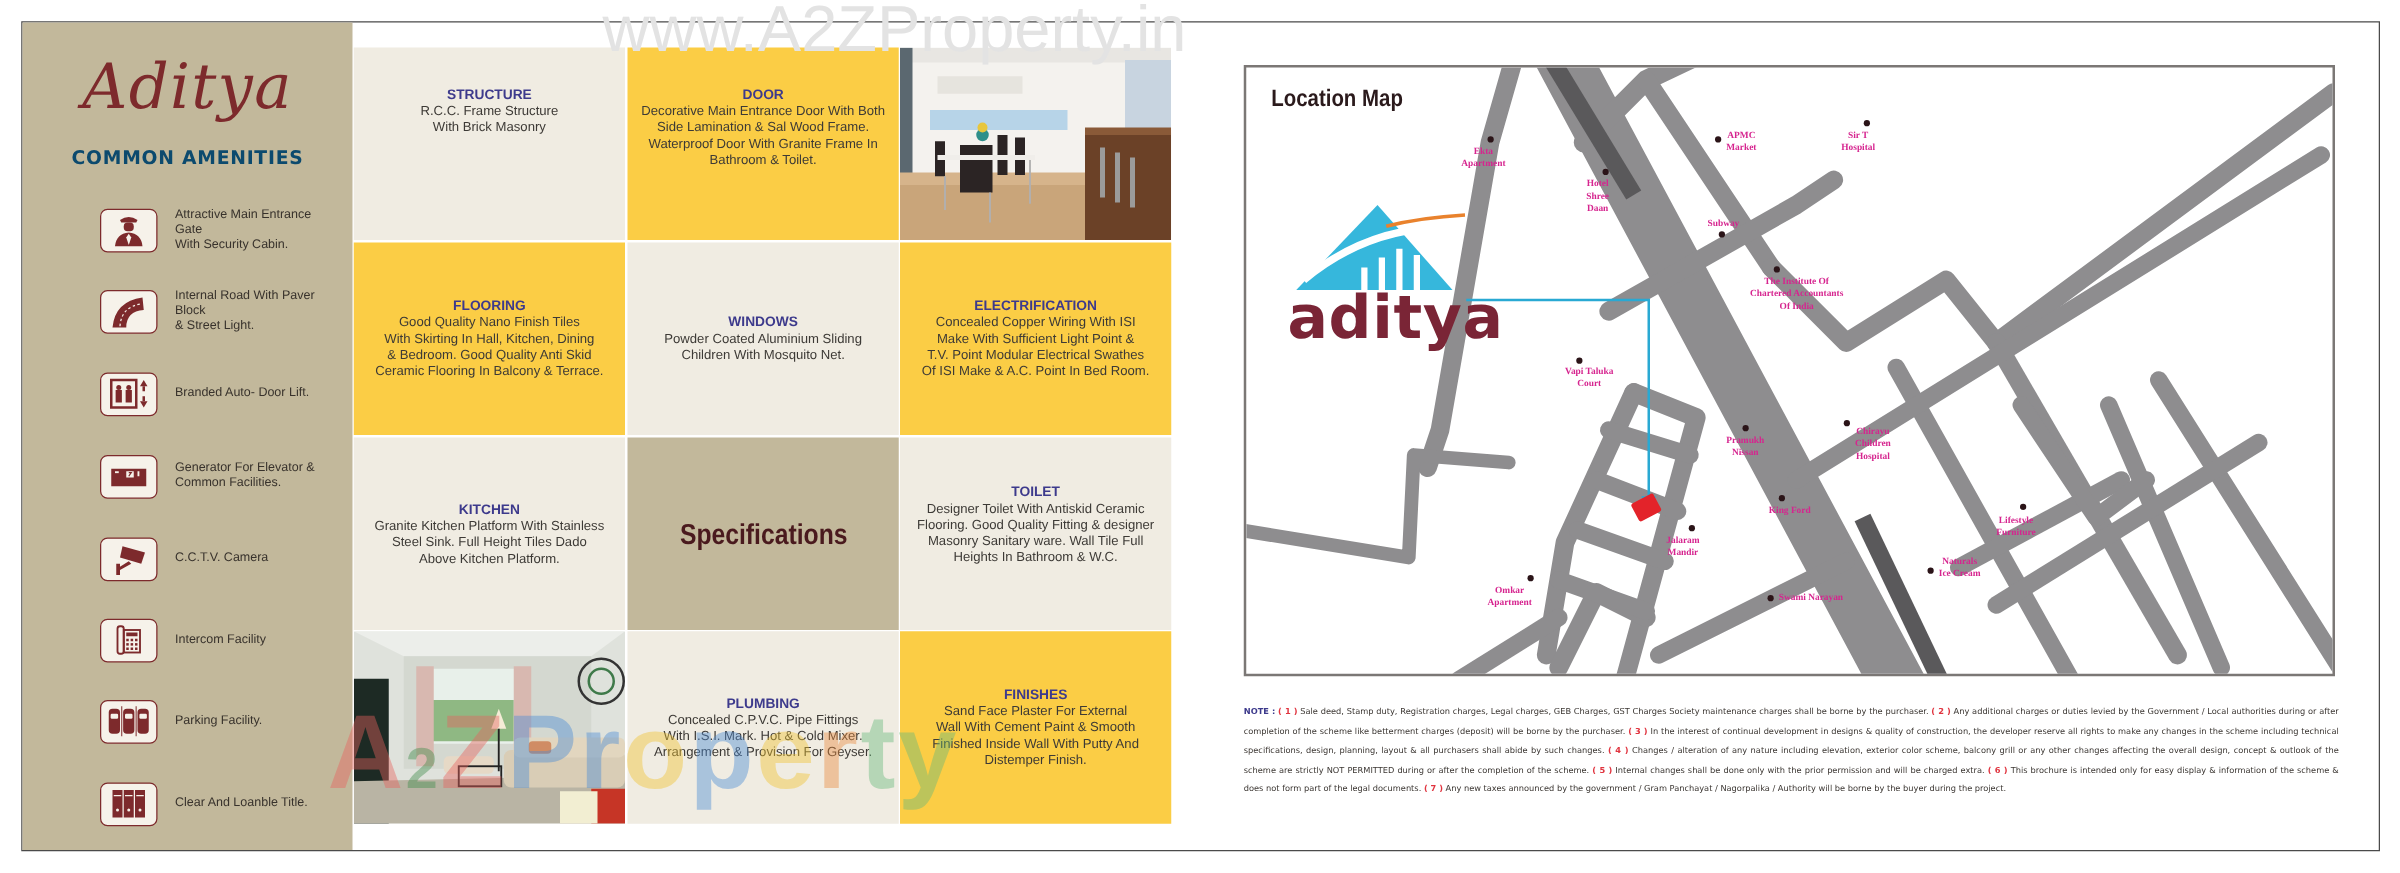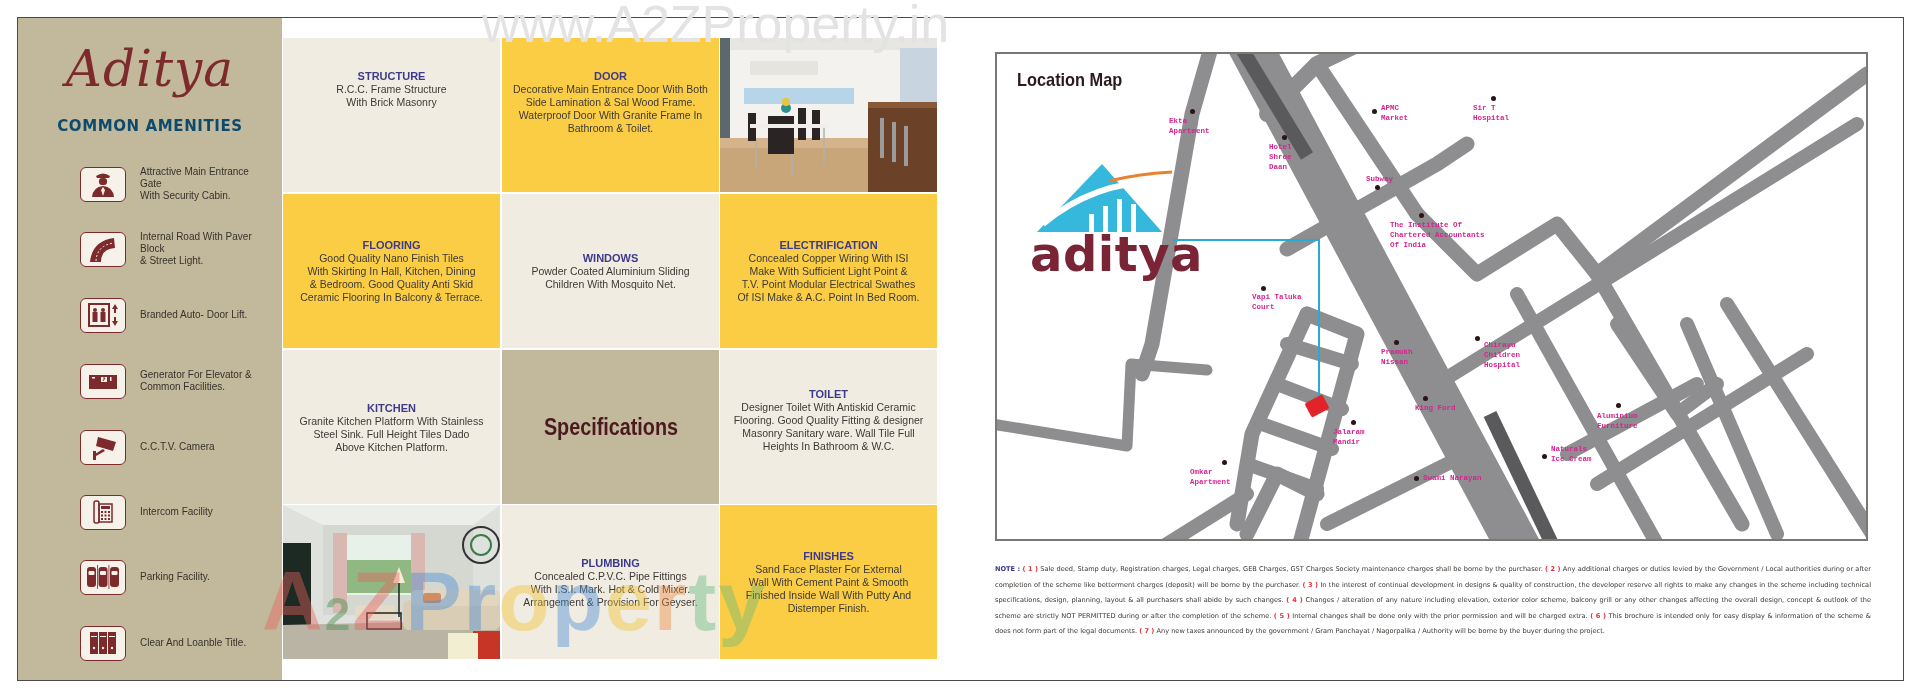--- a/index.html
+++ b/index.html
@@ -28,21 +28,21 @@
   .cell.tan { background: #c2b89b; }
   .cell-title { font-size: 11px; font-weight: bold; color: #3d3a8c; line-height: 14px; }
   .cell-body { font-size: 10.5px; color: #3d3a36; line-height: 13px; }
   .spec-heading { font-family: "Liberation Sans", sans-serif; font-weight: bold; font-size: 23px; color: #4a1a1e; transform: scaleX(0.86); }
   .photo { position: absolute; width: 217px; height: 154px; overflow: hidden; }
 
   
   .map { position: absolute; left: 995px; top: 52px; width: 873px; height: 489px; border: 2px solid #7b7775; background: #fff; overflow: hidden; }
   .map svg.roads { position: absolute; left: 0; top: 0; }
   .map-title { position: absolute; left: 20px; top: 15px; font-family: "Liberation Sans", sans-serif; font-weight: bold; font-size: 19px; color: #2b1a1c; transform: scaleX(0.86); transform-origin: left; }
-  .poi { position: absolute; font-family: Liberation Mono, monospace; font-weight: bold; font-size: 7.5px; line-height: 10px; color: #d6258f; text-align: left; white-space: nowrap; }
+  .poi { position: absolute; font-family: Liberation Serif, serif; font-weight: bold; font-size: 7.5px; line-height: 10px; color: #d6258f; text-align: center; white-space: nowrap; }
   .dot { position: absolute; width: 5px; height: 5px; border-radius: 50%; background: #2b1418; }
   .logo-word { position: absolute; left: 33px; top: 172px; font-family: "DejaVu Sans", sans-serif; font-weight: bold; font-size: 48px; color: #7a2536; letter-spacing: 0.5px; }
 
   
   .notes { position: absolute; left: 995px; top: 562px; width: 876px; font-family: "DejaVu Sans", sans-serif; font-size: 6.6px; line-height: 15.5px; color: #3b3632; text-align: justify; }
   .notes .lbl { color: #3d3a8c; font-weight: bold; }
   .notes .num { color: #e0343f; font-weight: bold; }
 </style>
 </head>
 <body>
@@ -417,21 +417,21 @@
       <div>Sir T</div>
       <div>Hospital</div>
     </div>
 
   <div class="dot" style="left:378px;top:131px"></div>
   <div class="poi" style="left:369px;top:120px">
       <div>Subway</div>
     </div>
 
   <div class="dot" style="left:422px;top:159px"></div>
-  <div class="poi" style="left:393px;top:166px">
+  <div class="poi" style="left:403px;top:166px">
       <div>The Institute Of</div>
       <div>Chartered Accountants</div>
       <div>Of India</div>
     </div>
 
   <div class="dot" style="left:264px;top:232px"></div>
   <div class="poi" style="left:255px;top:238px">
       <div>Vapi Taluka</div>
       <div>Court</div>
     </div>
@@ -455,21 +455,21 @@
     </div>
 
   <div class="dot" style="left:354px;top:366px"></div>
   <div class="poi" style="left:336px;top:373px">
       <div>Jalaram</div>
       <div>Mandir</div>
     </div>
 
   <div class="dot" style="left:619px;top:349px"></div>
   <div class="poi" style="left:600px;top:357px">
-      <div>Aluminium</div>
+      <div>Lifestyle</div>
       <div>Furniture</div>
     </div>
 
   <div class="dot" style="left:545px;top:400px"></div>
   <div class="poi" style="left:554px;top:390px">
       <div>Naturals</div>
       <div>Ice Cream</div>
     </div>
 
   <div class="dot" style="left:225px;top:406px"></div>

